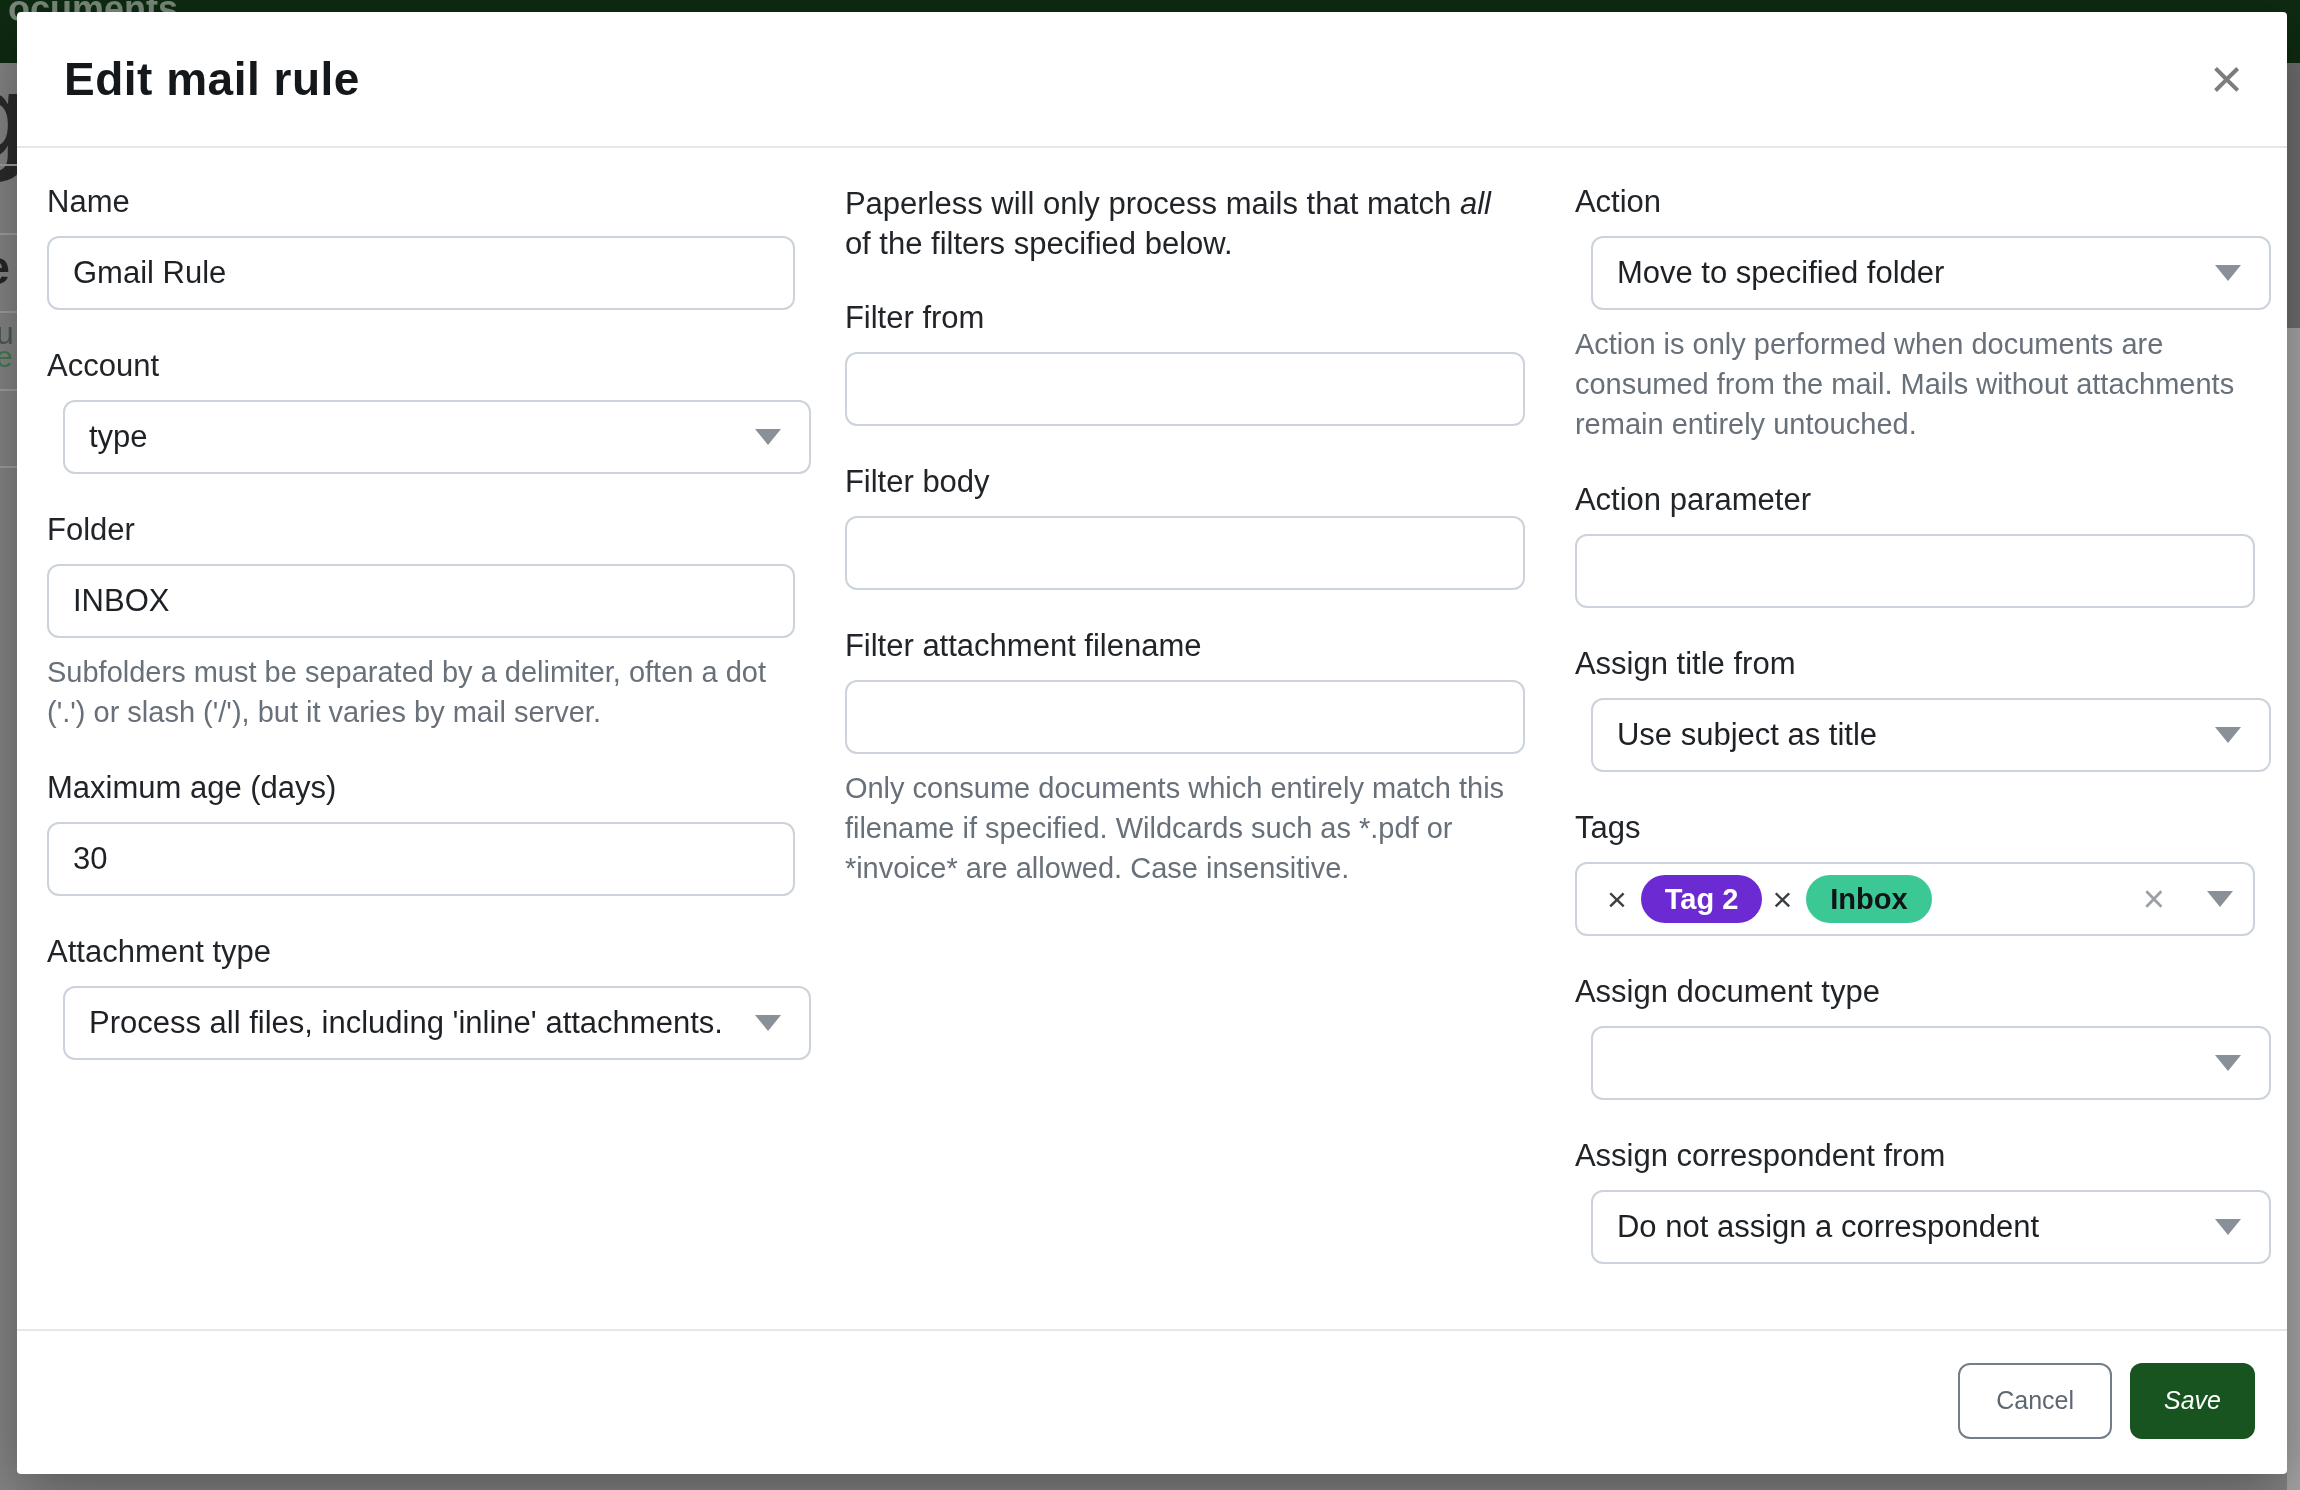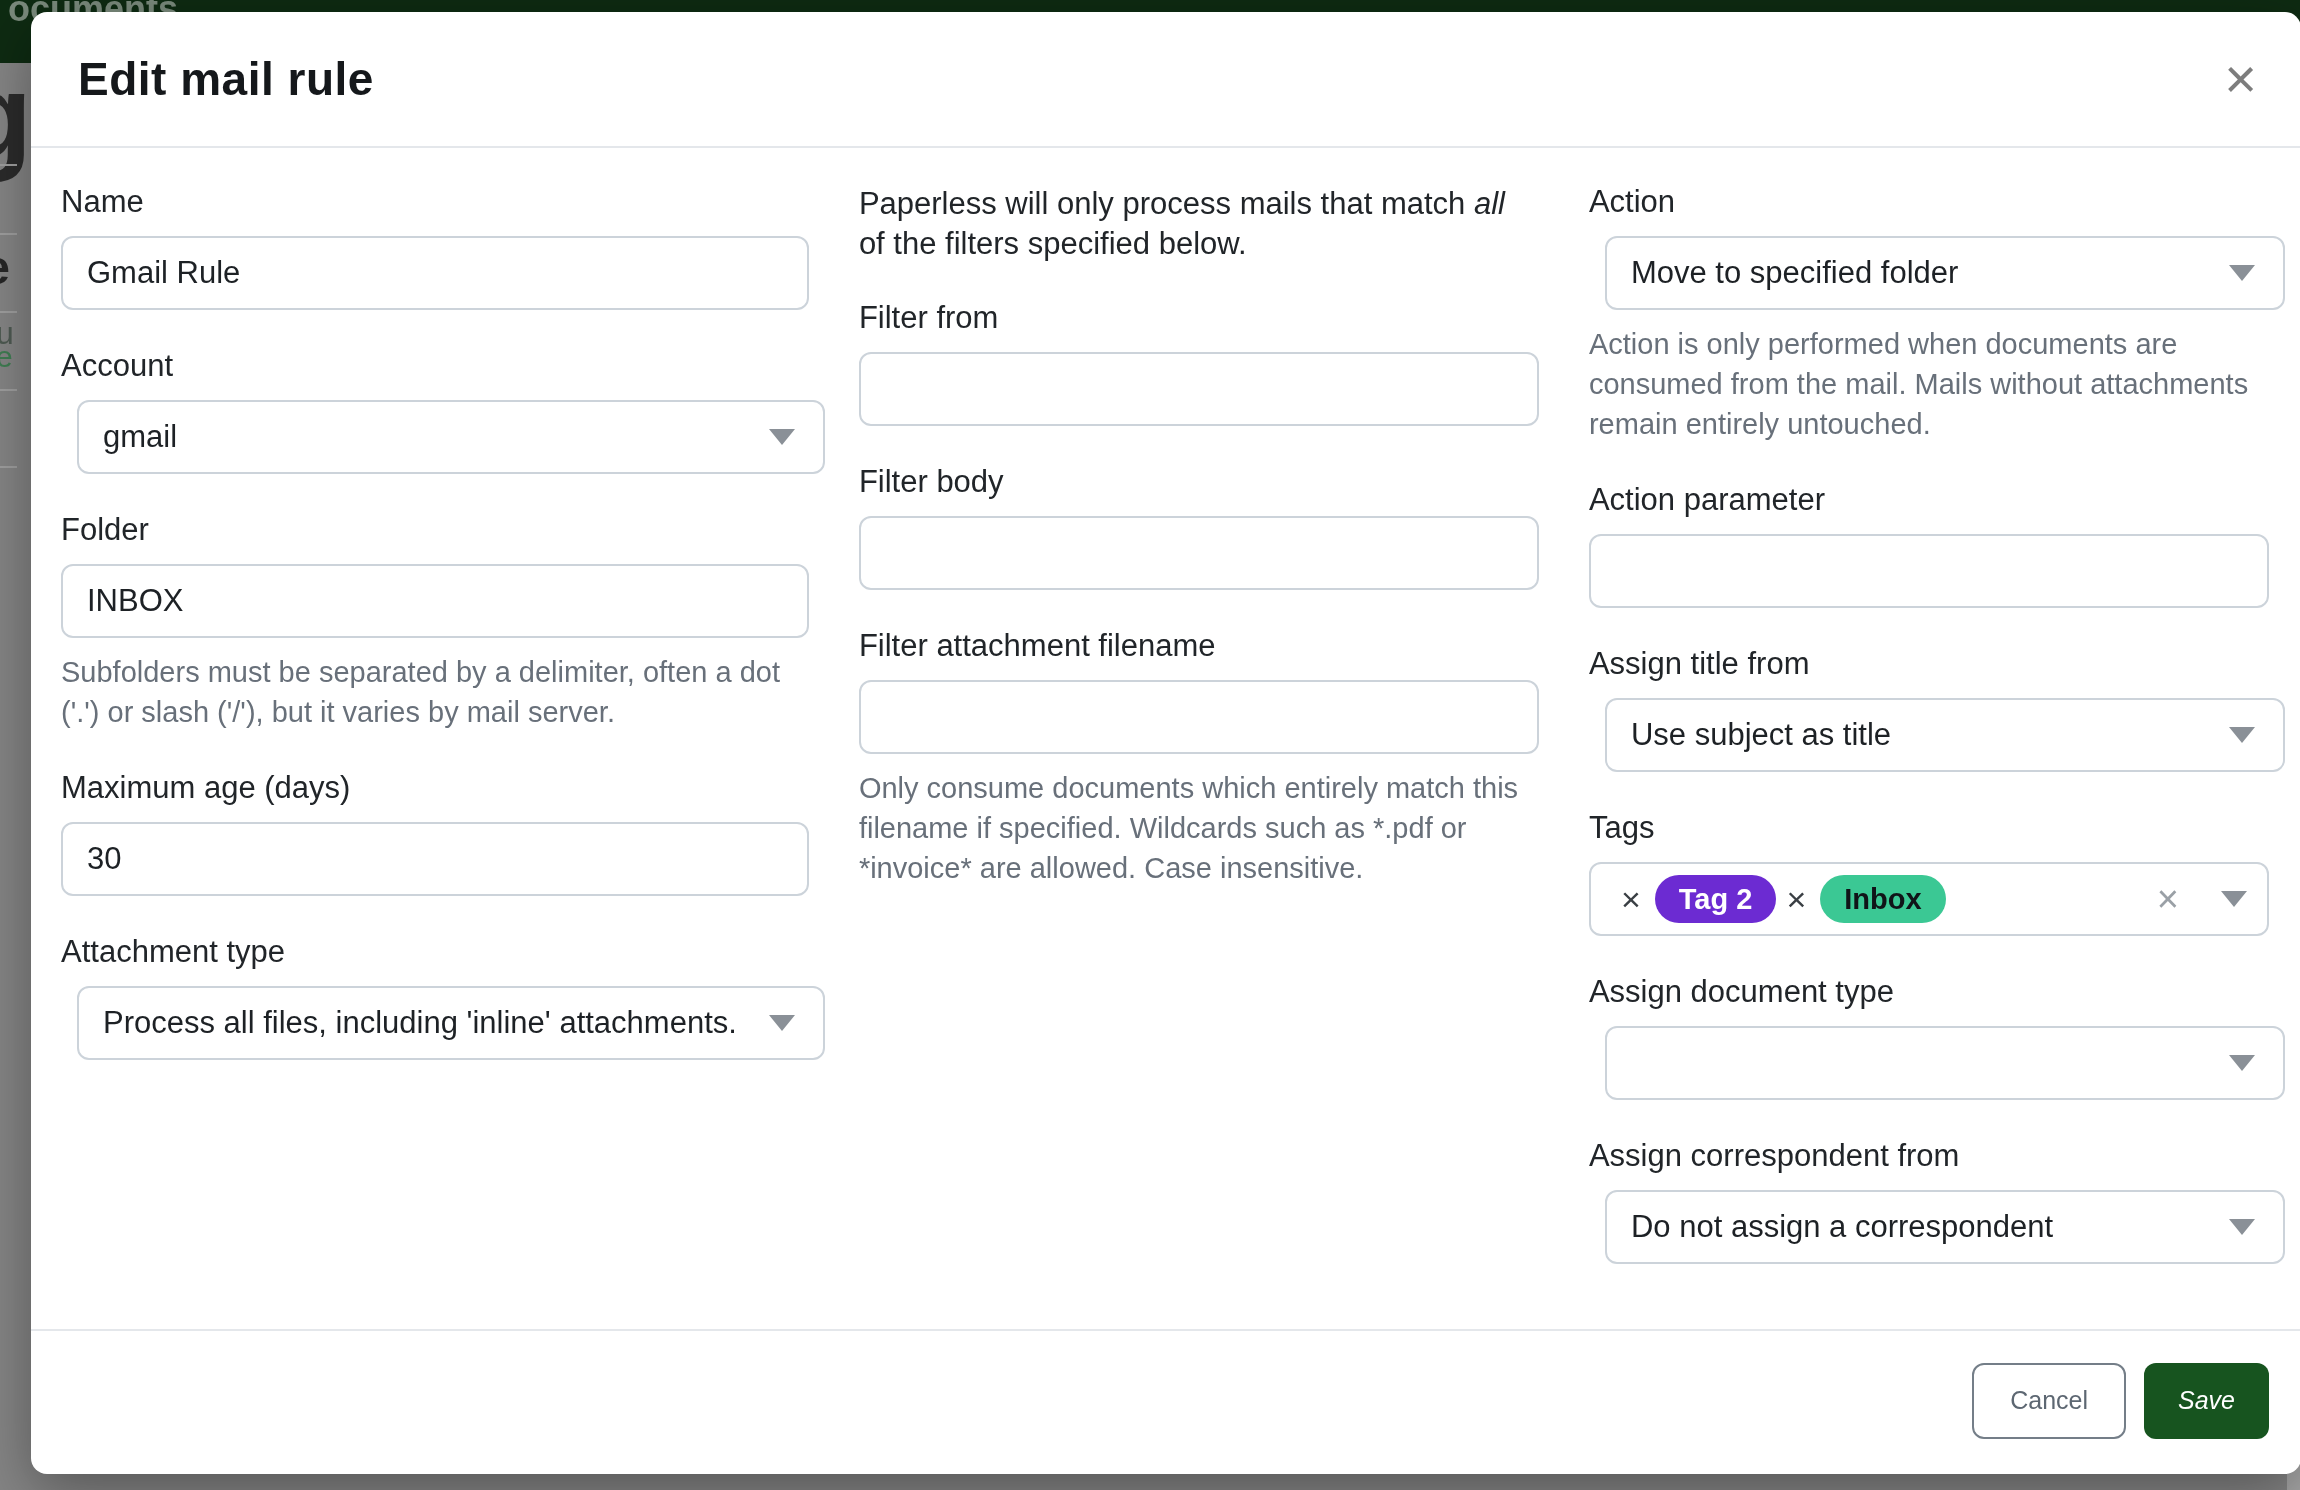--- a/index.html
+++ b/index.html
@@ -17,22 +17,22 @@
   .frag-big { left:-40px; top:48px; font-size:118px; font-weight:600; color:#2b2b2b; }
   .frag-word { left:-30px; top:240px; font-size:48px; font-weight:700; color:#262626; }
   .frag-u { left:-4px; top:315px; font-size:32px; color:#4e5a52; }
   .frag-e { left:-4px; top:340px; font-size:30px; color:#3f7d52; }
   .bg-line { position:absolute; left:0; width:17px; height:2px; background:#9f9f9f; }
   .scroll-track { position:absolute; right:0; top:63px; width:13px; height:1427px; background:#a6a6a6; }
   .scroll-thumb { position:absolute; right:0; top:63px; width:13px; height:265px; background:#6e6e6e; }
 
   
   .modal {
-    position:absolute; left:31px; top:12px; width:2270px; height:1462px;
-    background:#ffffff; border-radius:16px;
+    position:absolute; left:17px; top:12px; width:2270px; height:1462px;
+    background:#ffffff; border-radius:4px;
     box-shadow:0 18px 60px rgba(0,0,0,0.35);
     display:flex; flex-direction:column;
   }
   .modal-header {
     height:136px; flex:none; padding:0 30px 0 47px;
     display:flex; align-items:center; justify-content:space-between;
     border-bottom:2px solid #e4e7eb;
   }
   .modal-title { font-size:46px; font-weight:700; color:#15181b; letter-spacing:0.5px; }
   .close-btn {
@@ -125,21 +125,21 @@
     <div class="modal-body">
 
       <div>
         <div class="group">
           <label class="field-label">Name</label>
           <input class="control" type="text" value="Gmail Rule" style="">
         </div>
         <div class="group">
           <label class="field-label">Account</label>
           <div class="select">
-            <span class="value">gmail</span>
+            <span class="value">type</span>
             <span class="caret"></span>
           </div>
         </div>
         <div class="group">
           <label class="field-label">Folder</label>
           <input class="control" type="text" value="INBOX" style="">
           <div class="help">Subfolders must be separated by a delimiter, often a dot ('.') or slash ('/'), but it varies by mail server.</div>
         </div>
         <div class="group">
           <label class="field-label">Maximum age (days)</label>

